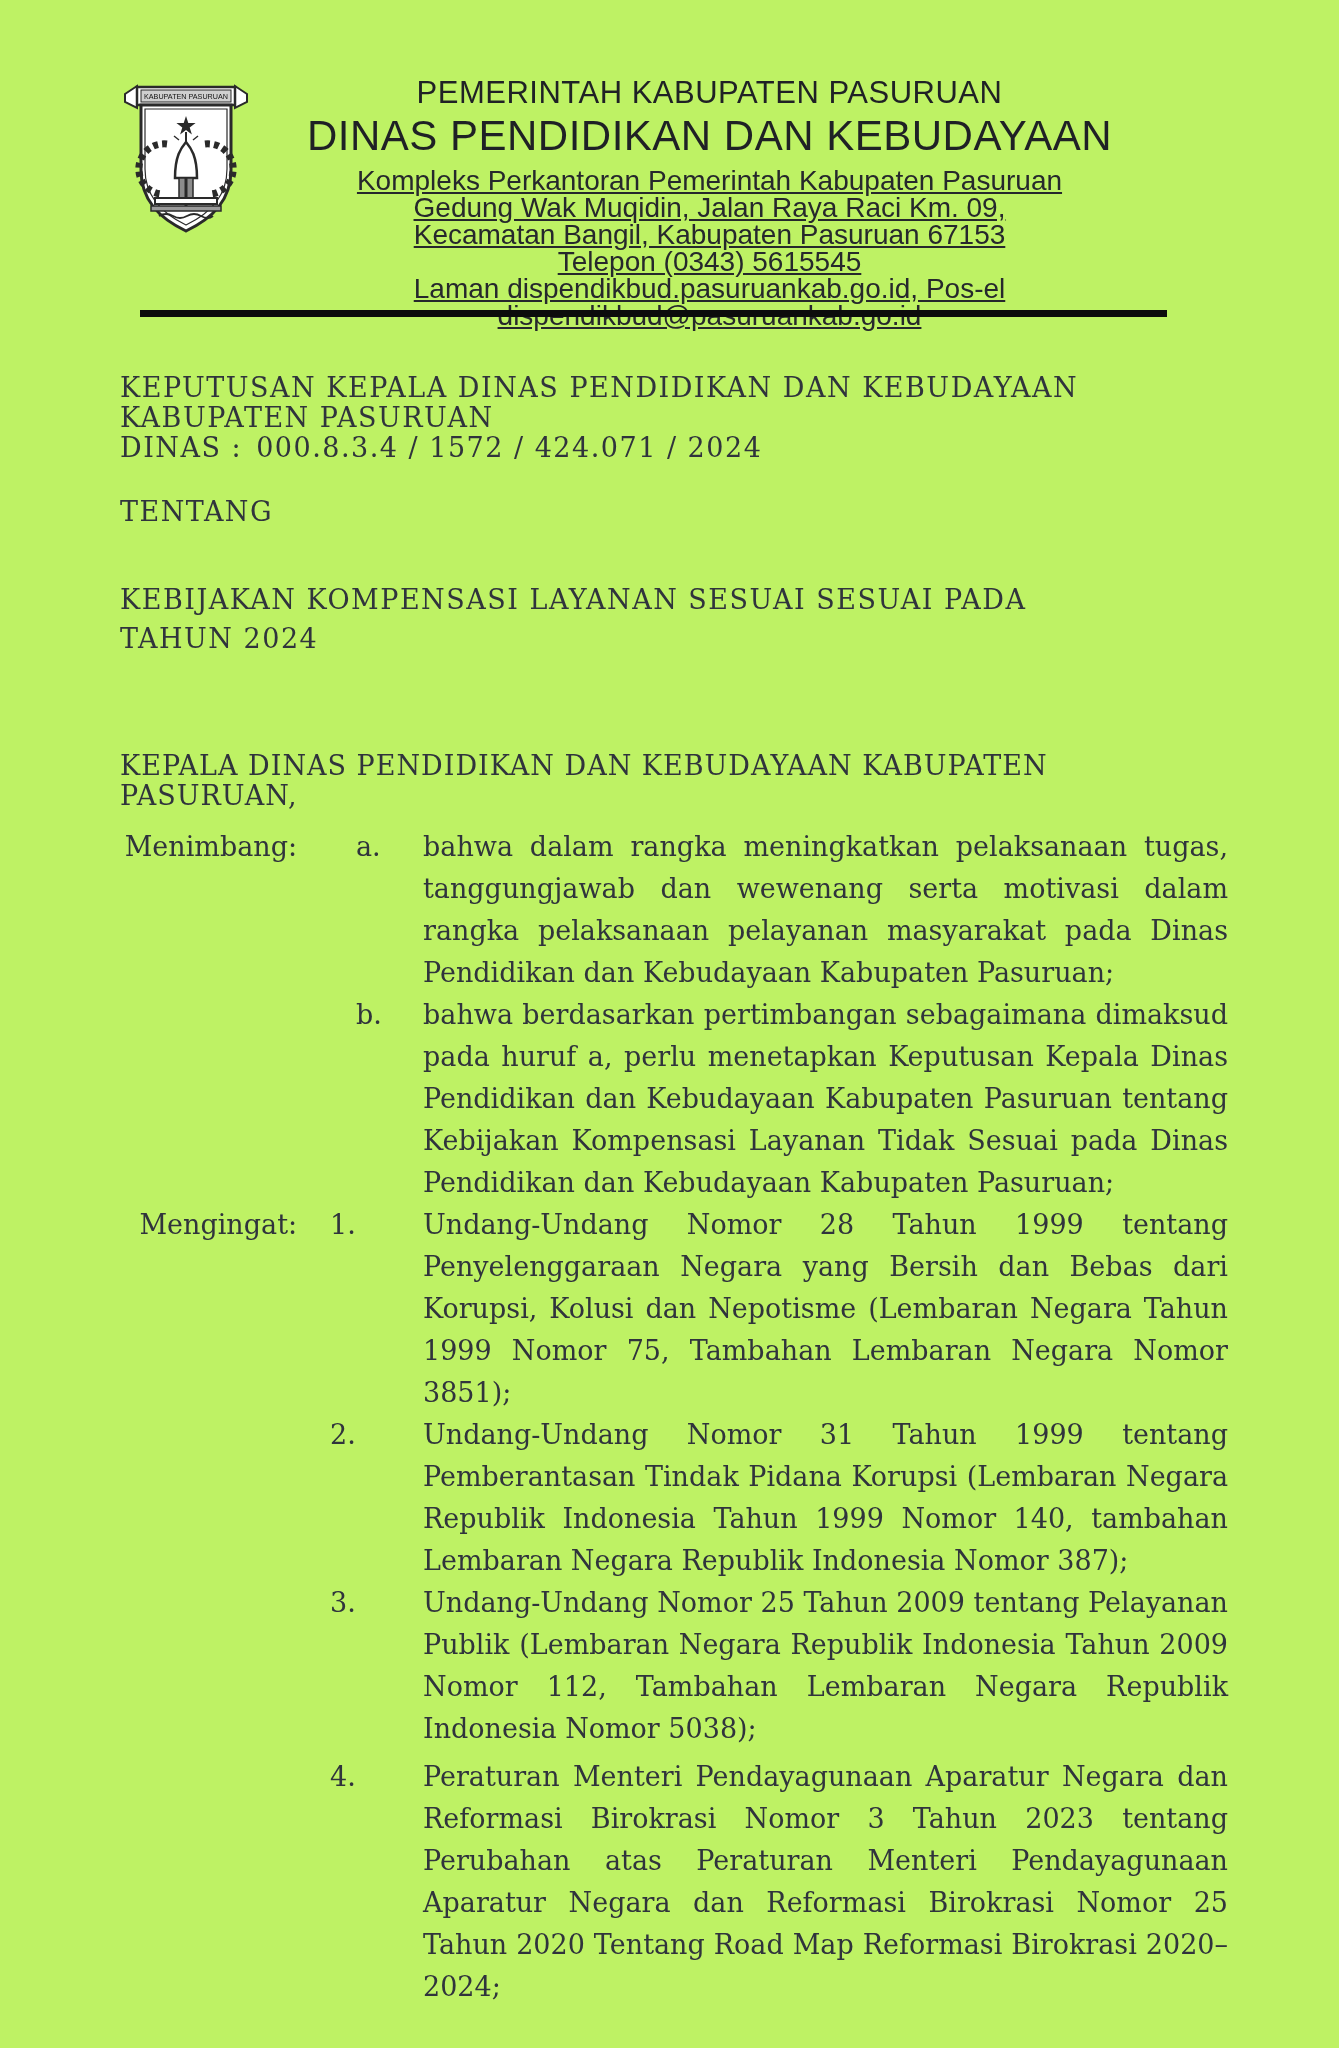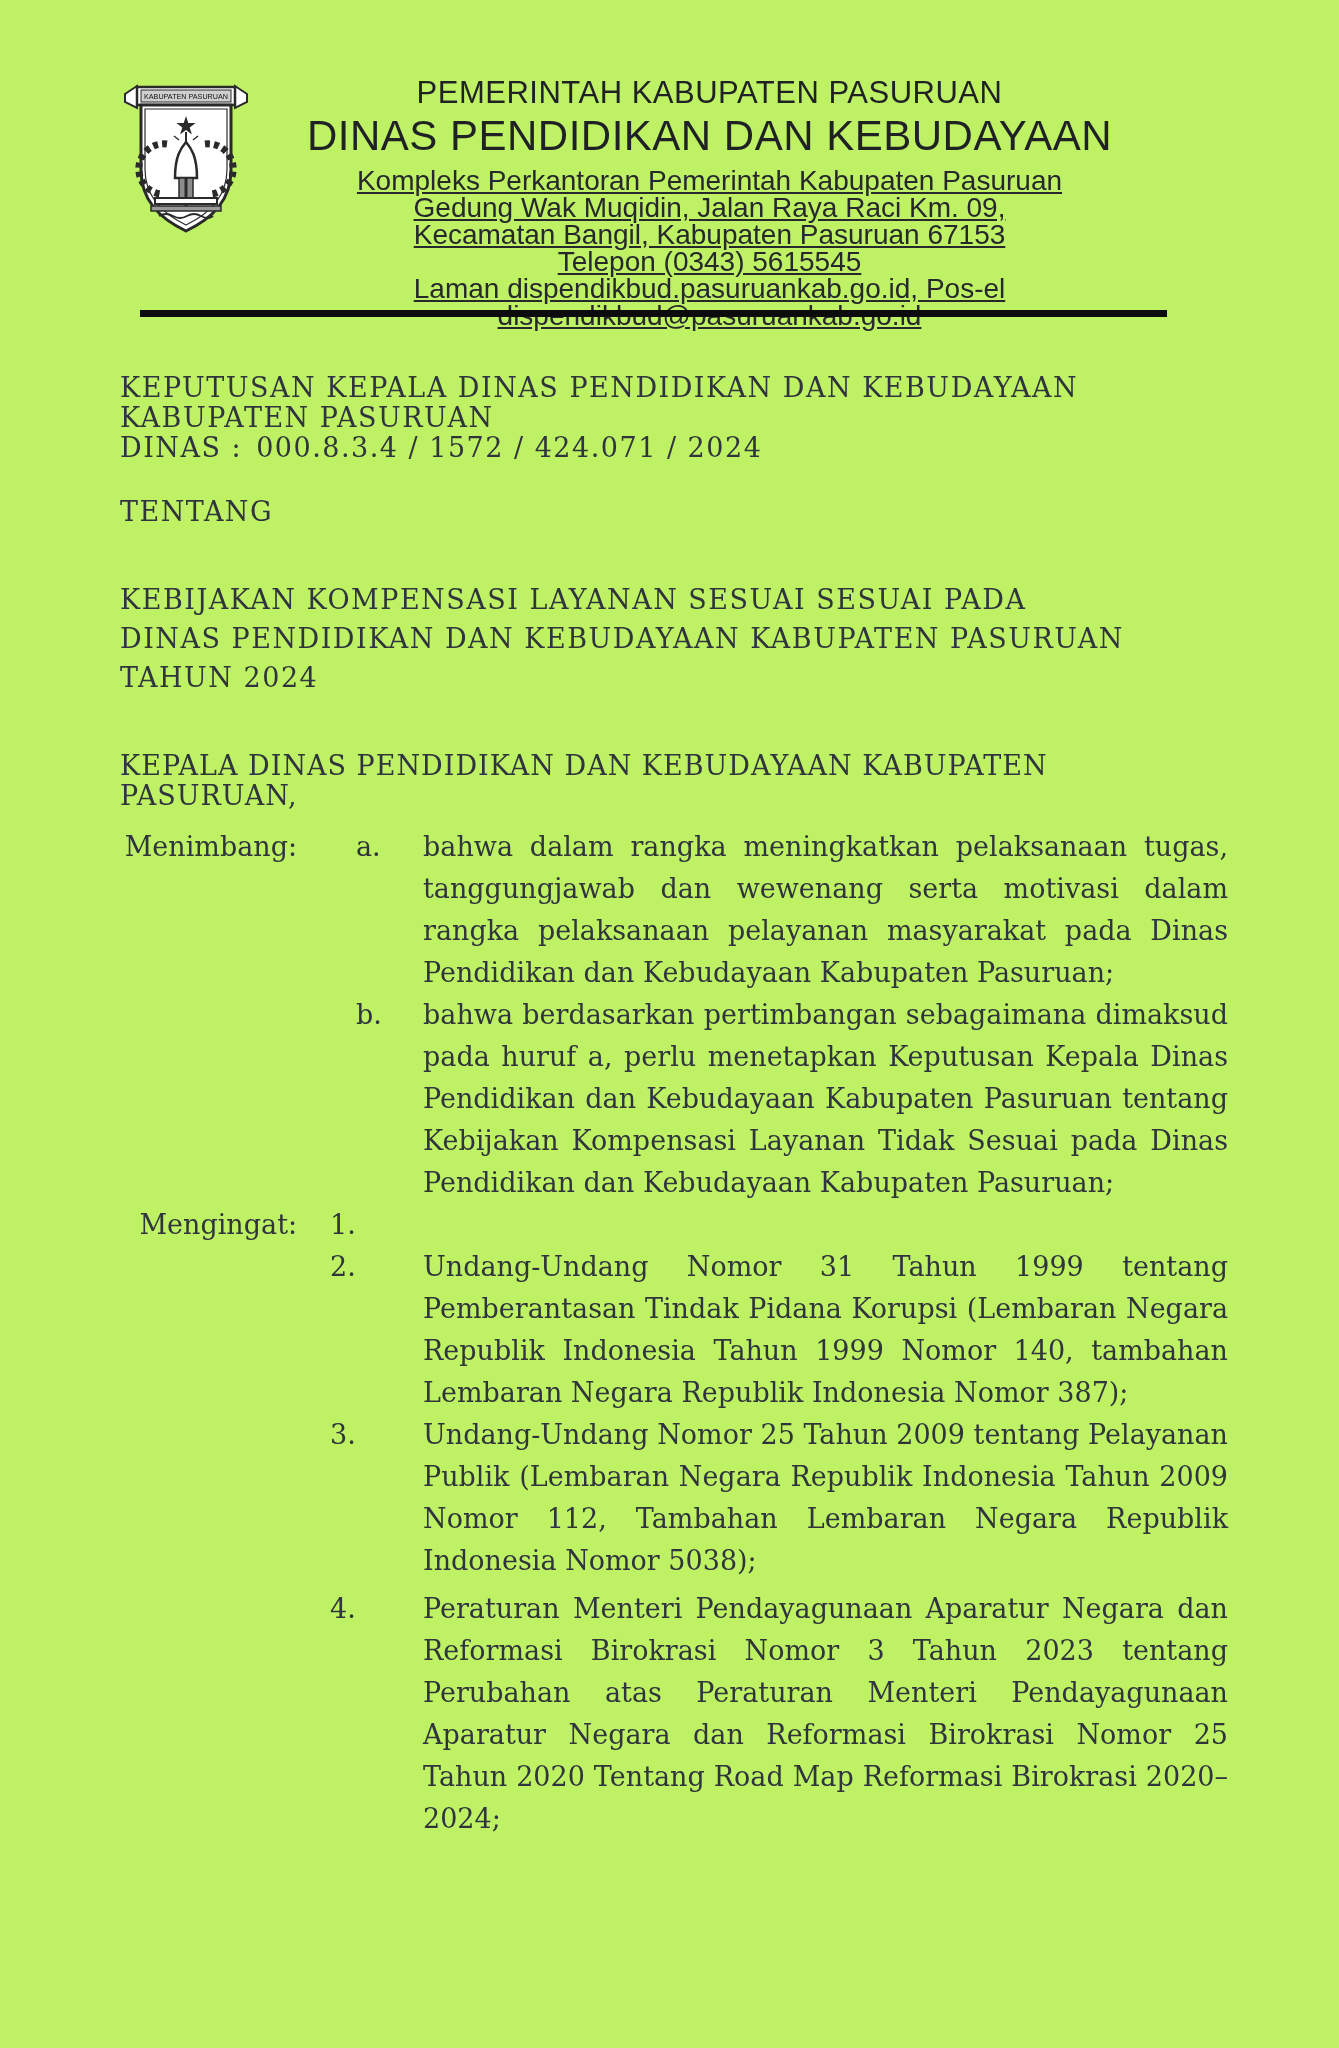--- a/index.html
+++ b/index.html
@@ -112,21 +112,20 @@
   <div class="doc-head doc-title">
     <div>KEPUTUSAN KEPALA DINAS PENDIDIKAN DAN KEBUDAYAAN</div>
     <div>KABUPATEN PASURUAN</div>
     <div><span>DINAS :</span><span class="num-gap"></span><span>000.8.3.4 / 1572 / 424.071 / 2024</span></div>
   </div>
 
   <div class="doc-head doc-tentang">TENTANG</div>
 
   <div class="doc-head doc-subject">
     <div>KEBIJAKAN KOMPENSASI LAYANAN SESUAI SESUAI PADA</div>
-    <div>DINAS PENDIDIKAN DAN KEBUDAYAAN KABUPATEN PASURUAN</div>
     <div>TAHUN 2024</div>
   </div>
 
   <div class="doc-head doc-officer">KEPALA DINAS PENDIDIKAN DAN KEBUDAYAAN KABUPATEN PASURUAN,</div>
 
   <div class="body-list">
 
     <div class="item-row">
       <div class="label">Menimbang</div>
       <div class="colon">:</div>
@@ -138,20 +137,21 @@
       <div class="label"></div>
       <div class="colon"></div>
       <div class="marker letter">b.</div>
       <div class="text">bahwa berdasarkan pertimbangan sebagaimana dimaksud pada huruf a, perlu menetapkan Keputusan Kepala Dinas Pendidikan dan Kebudayaan Kabupaten Pasuruan tentang Kebijakan Kompensasi Layanan Tidak Sesuai pada Dinas Pendidikan dan Kebudayaan Kabupaten Pasuruan;</div>
     </div>
 
     <div class="item-row">
       <div class="label">Mengingat</div>
       <div class="colon">:</div>
       <div class="marker">1.</div>
+      <div class="text">Undang-Undang Nomor 28 Tahun 1999 tentang Penyelenggaraan Negara yang Bersih dan Bebas dari Korupsi, Kolusi dan Nepotisme (Lembaran Negara Tahun 1999 Nomor 75, Tambahan Lembaran Negara Nomor 3851);</div>
     </div>
 
     <div class="item-row">
       <div class="label"></div>
       <div class="colon"></div>
       <div class="marker">2.</div>
       <div class="text">Undang-Undang Nomor 31 Tahun 1999 tentang Pemberantasan Tindak Pidana Korupsi (Lembaran Negara Republik Indonesia Tahun 1999 Nomor 140, tambahan Lembaran Negara Republik Indonesia Nomor 387);</div>
     </div>
 
     <div class="item-row">

